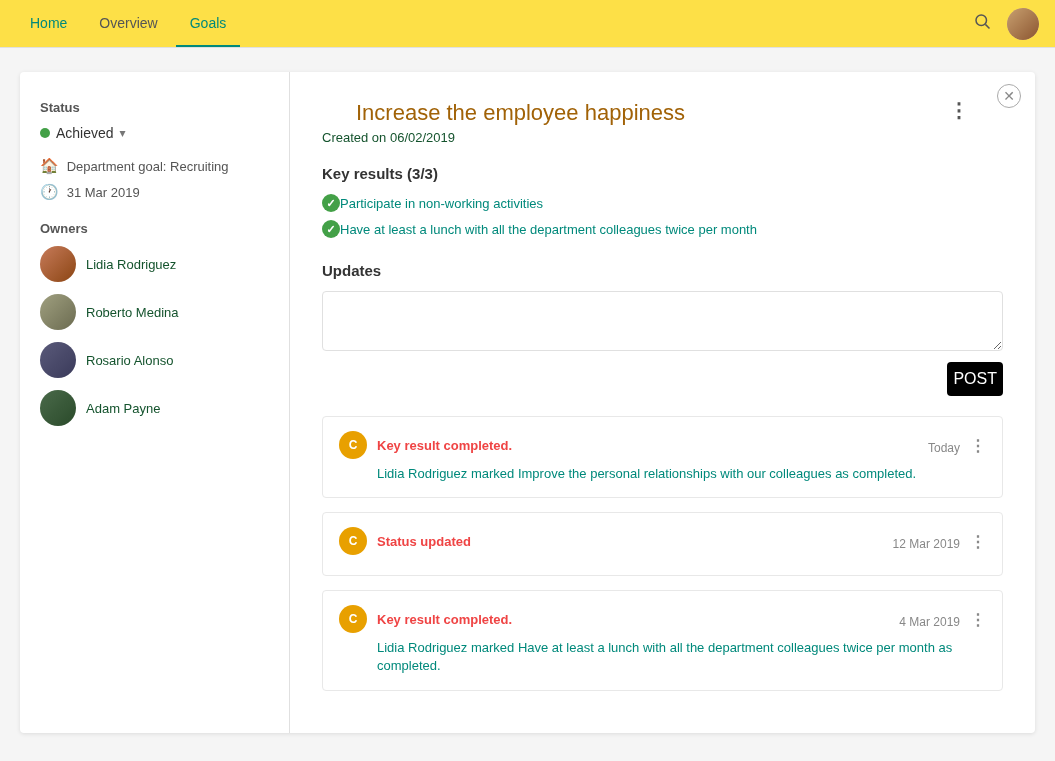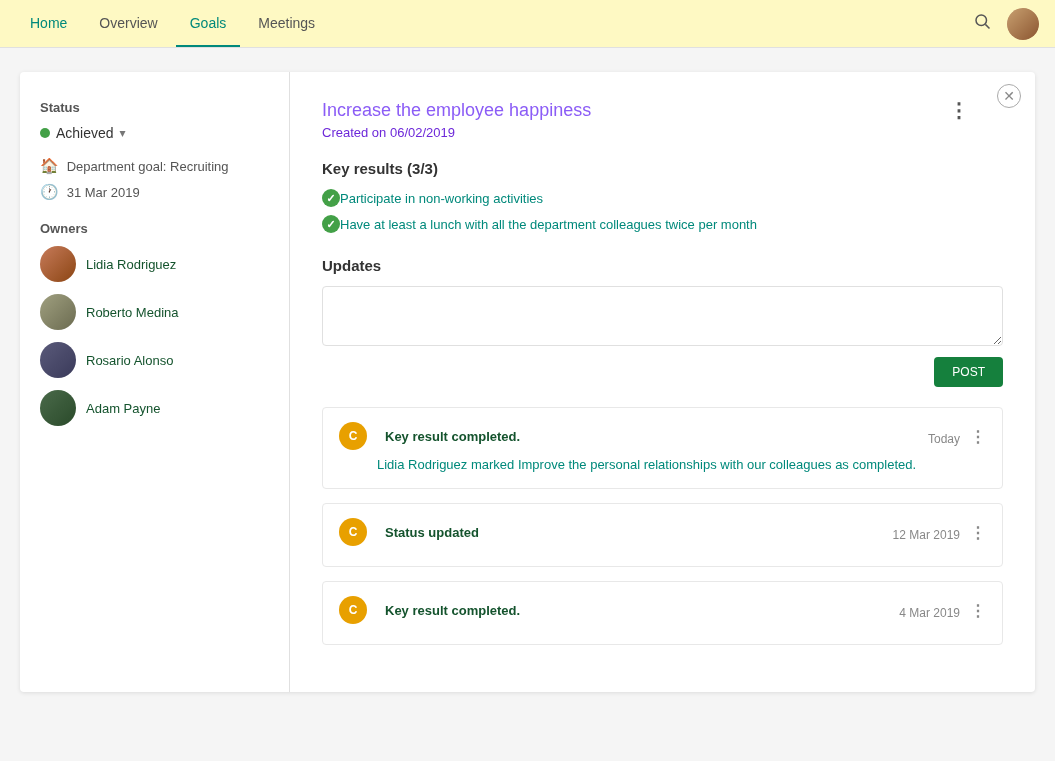--- a/index.html
+++ b/index.html
@@ -1,20 +1,20 @@
 <!DOCTYPE html>
 <html><head>
   <meta charset="utf-8">
   <style>
     * { box-sizing: border-box; margin: 0; padding: 0; }
     body { font-family: 'Segoe UI', Arial, sans-serif; background: #f5f5f5; font-size: 14px; color: #333; }
 
     
     .topnav {
-      background: #fef9c3;
+      background: #fde047;
       border-bottom: 1px solid #e0e0e0;
       display: flex;
       align-items: center;
       padding: 0 16px;
       height: 48px;
       position: relative;
     }
     .topnav-items {
       display: flex;
       align-items: center;
@@ -177,35 +177,36 @@
       font-size: 14px;
     }
     .goal-header {
       display: flex;
       align-items: flex-start;
       justify-content: space-between;
       margin-bottom: 4px;
       margin-right: 30px;
     }
     .goal-title {
-      font-size: 18px;
+      font-size: 22px;
       font-weight: 500;
-      color: #8b5cf6;
+      color: #a16207;
+      margin-left: 34px;
     }
     .more-btn {
       cursor: pointer;
       color: #555;
       font-size: 20px;
       font-weight: bold;
       line-height: 1;
       padding: 0 4px;
     }
     .goal-date {
       font-size: 13px;
-      color: #6d28d9;
+      color: #14532d;
       margin-bottom: 20px;
     }
     .section-title {
       font-size: 15px;
       font-weight: 600;
       color: #333;
       margin-bottom: 12px;
     }
     .key-result-item {
       display: flex;
@@ -249,27 +250,27 @@
       color: #333;
       outline: none;
       margin-bottom: 8px;
     }
     .post-btn-row {
       display: flex;
       justify-content: flex-end;
       margin-bottom: 20px;
     }
     .post-btn {
-      background: #15803d;
+      background: #000000;
       color: #fff;
       border: none;
-      padding: 8px 18px;
+      padding: 8px 6px;
       border-radius: 4px;
       cursor: pointer;
-      font-size: 12px;
+      font-size: 16px;
       font-weight: 500;
     }
 
     
     .update-card {
       border: 1px solid #e8e8e8;
       border-radius: 4px;
       padding: 14px 16px;
       margin-bottom: 14px;
     }
@@ -293,22 +294,21 @@
       align-items: center;
       justify-content: center;
       color: #fff;
       font-size: 12px;
       font-weight: bold;
       flex-shrink: 0;
     }
     .update-title {
       font-size: 13px;
       font-weight: 600;
-      color: #14532d;
-      margin-left: 8px;
+      color: #ef4444;
     }
     .update-card-right {
       display: flex;
       align-items: flex-end;
       gap: 10px;
     }
     .update-date {
       font-size: 12px;
       color: #888;
     }
@@ -334,23 +334,20 @@
 <nav class="topnav">
   <div class="topnav-items">
     <div class="topnav-item home">
       <span>Home</span>
     </div>
     <div class="topnav-item">
       <span>Overview</span>
     </div>
     <div class="topnav-item active">
       <span>Goals</span>
-    </div>
-    <div class="topnav-item">
-      <span>Meetings</span>
     </div>
   </div>
   <div class="topnav-right">
     <div class="search-icon-btn">
       <svg width="18" height="18" viewBox="0 0 24 24" fill="none" stroke="#555" stroke-width="2">
         <circle cx="11" cy="11" r="7"></circle>
         <line x1="16.5" y1="16.5" x2="22" y2="22"></line>
       </svg>
     </div>
     <div class="avatar-nav">
@@ -468,19 +465,20 @@
               <div class="update-avatar">
                 <span>C</span>
               </div>
               <span class="update-title">Key result completed.</span>
             </div>
             <div class="update-card-right">
               <span class="update-date">4 Mar 2019</span>
               <span class="update-more">⋮</span>
             </div>
           </div>
+          <div class="update-body plain">Lidia Rodriguez marked Have at least a lunch with all the department colleagues twice per month as completed.</div>
         </div>
 
       </div>
     </div>
 
   </div>
 </div>
 
 </body></html>

